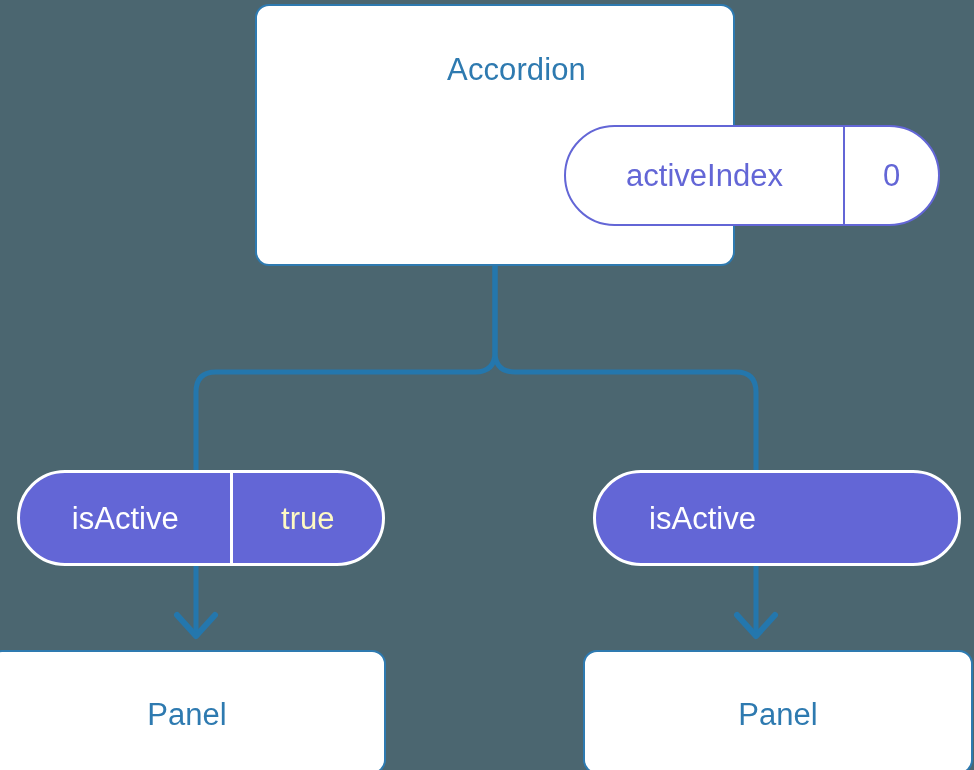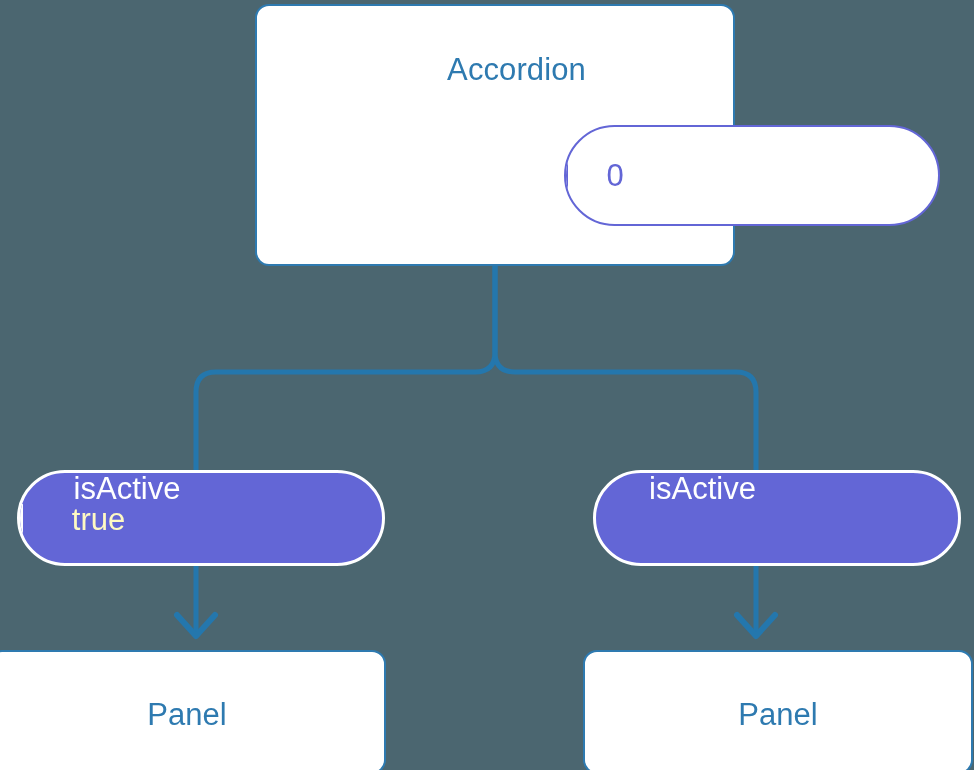--- a/index.html
+++ b/index.html
@@ -89,21 +89,20 @@
   }
   .pill-light .pill-val {
     color: #6366d6;
     border-left: 2px solid #6366d6;
   }
 
   
   .pill-solid {
     background: #6366d6;
     border: 3px solid #ffffff;
-    flex-direction: column;
   }
   .pill-solid .pill-key {
     color: #ffffff;
   }
   .pill-solid .pill-val {
     color: #fef9c3;
     border-left: 3px solid #ffffff;
   }
 
   
@@ -193,20 +192,21 @@
     <path d="M 177 615 L 196 636 L 215 615" fill="none" stroke="#2477ad" stroke-width="6" stroke-linecap="round" stroke-linejoin="round"></path>
 
     <path d="M 756 566 L 756 634" fill="none" stroke="#2477ad" stroke-width="5" stroke-linecap="round"></path>
     <path d="M 737 615 L 756 636 L 775 615" fill="none" stroke="#2477ad" stroke-width="6" stroke-linecap="round" stroke-linejoin="round"></path>
   </svg>
 
   <div class="card" id="accordion-card">
     <div class="card-title">Accordion</div>
 
     <div class="pill pill-light" id="active-index-pill">
+      <div class="pill-key">activeIndex</div>
       <div class="pill-val">0</div>
     </div>
   </div>
 
   <div class="pill pill-solid" id="pill-left">
     <div class="pill-key">isActive</div>
     <div class="pill-val">true</div>
   </div>
 
   <div class="pill pill-solid" id="pill-right">

